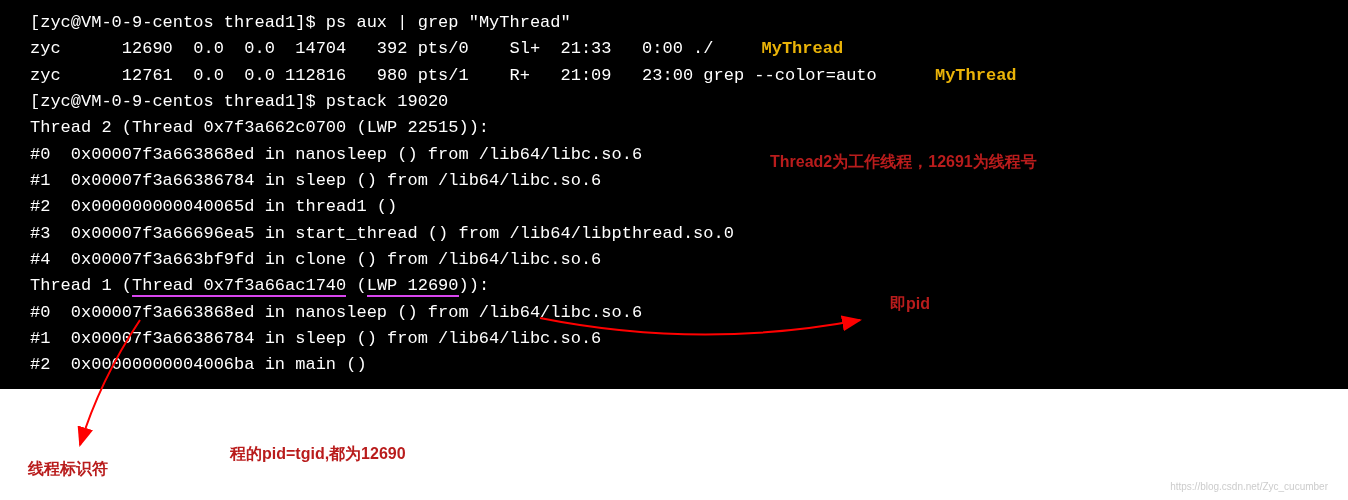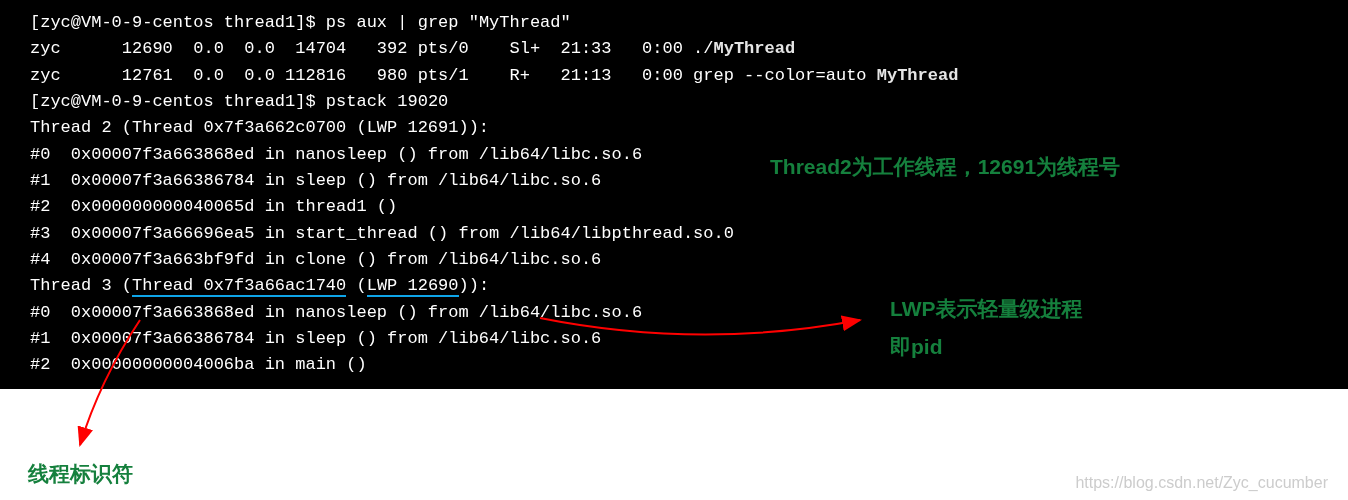--- a/index.html
+++ b/index.html
@@ -13,77 +13,77 @@
     }
     .terminal {
       background: #000000;
       color: #ffffff;
       padding: 10px 20px 10px 30px;
       white-space: pre;
       line-height: 1.55;
       position: relative;
       width: 1348px;
     }
-    .hl-red { color: #e5e5e5; font-weight: bold; }
+    .hl-red { color: #eab308; font-weight: bold; margin-left: 48px; }
     .annotation {
       position: absolute;
-      color: #15803d;
+      color: #b91c1c;
       font-family: "Microsoft YaHei", sans-serif;
-      font-size: 21px;
+      font-size: 16px;
       font-weight: bold;
       line-height: 1.8;
     }
     .underline {
-      border-bottom: 2px solid #0ea5e9;
+      border-bottom: 2px solid #d946ef;
     }
     .svg-overlay {
       position: absolute;
       top: 0;
       left: 0;
       width: 1348px;
       height: 500px;
       pointer-events: none;
     }
     .watermark {
       position: absolute;
       right: 20px;
       bottom: 8px;
       color: #cccccc;
       font-family: Arial, sans-serif;
-      font-size: 16px;
+      font-size: 10px;
     }
   </style>
 </head>
 <body>
 
 <div class="terminal"><span>[zyc@VM-0-9-centos thread1]$ </span><span>ps aux | grep "MyThread"</span>
 <span>zyc      12690  0.0  0.0  14704   392 pts/0    Sl+  21:33   0:00 ./</span><span class="hl-red">MyThread</span>
-<span>zyc      12761  0.0  0.0 112816   980 pts/1    R+   21:13   0:00 grep --color=auto </span><span class="hl-red">MyThread</span>
+<span>zyc      12761  0.0  0.0 112816   980 pts/1    R+   21:09   23:00 grep --color=auto </span><span class="hl-red">MyThread</span>
 <span>[zyc@VM-0-9-centos thread1]$ </span><span>pstack 19020</span>
-<span>Thread 2 (Thread 0x7f3a662c0700 (LWP 12691)):</span>
+<span>Thread 2 (Thread 0x7f3a662c0700 (LWP 22515)):</span>
 <span>#0  0x00007f3a663868ed in nanosleep () from /lib64/libc.so.6</span>
 <span>#1  0x00007f3a66386784 in sleep () from /lib64/libc.so.6</span>
 <span>#2  0x000000000040065d in thread1 ()</span>
 <span>#3  0x00007f3a66696ea5 in start_thread () from /lib64/libpthread.so.0</span>
 <span>#4  0x00007f3a663bf9fd in clone () from /lib64/libc.so.6</span>
-<span><span>Thread 3 (</span><span class="underline">Thread 0x7f3a66ac1740</span><span> (</span><span class="underline">LWP 12690</span><span>)):</span></span>
+<span><span>Thread 1 (</span><span class="underline">Thread 0x7f3a66ac1740</span><span> (</span><span class="underline">LWP 12690</span><span>)):</span></span>
 <span>#0  0x00007f3a663868ed in nanosleep () from /lib64/libc.so.6</span>
 <span>#1  0x00007f3a66386784 in sleep () from /lib64/libc.so.6</span>
 <span>#2  0x00000000004006ba in main ()</span></div>
 
 <div class="annotation" style="top:148px; left:770px;">
   <div>Thread2为工作线程，12691为线程号</div>
 </div>
 
 <div class="annotation" style="top:290px; left:890px;">
-  <div>LWP表示轻量级进程</div>
   <div>即pid</div>
 </div>
 
 <div class="annotation" style="top:440px; left:230px; width:700px;">
+  <div>程的pid=tgid,都为12690</div>
 </div>
 
 <div class="annotation" style="top:455px; left:20px;margin-left:8px;">
   <span>线程标识符</span>
 </div>
 
 <svg class="svg-overlay">
   <defs>
     <marker id="arrowhead" markerWidth="10" markerHeight="8" refX="9" refY="4" orient="auto">
       <polygon points="0 0, 10 4, 0 8" fill="#ff0000"></polygon>

